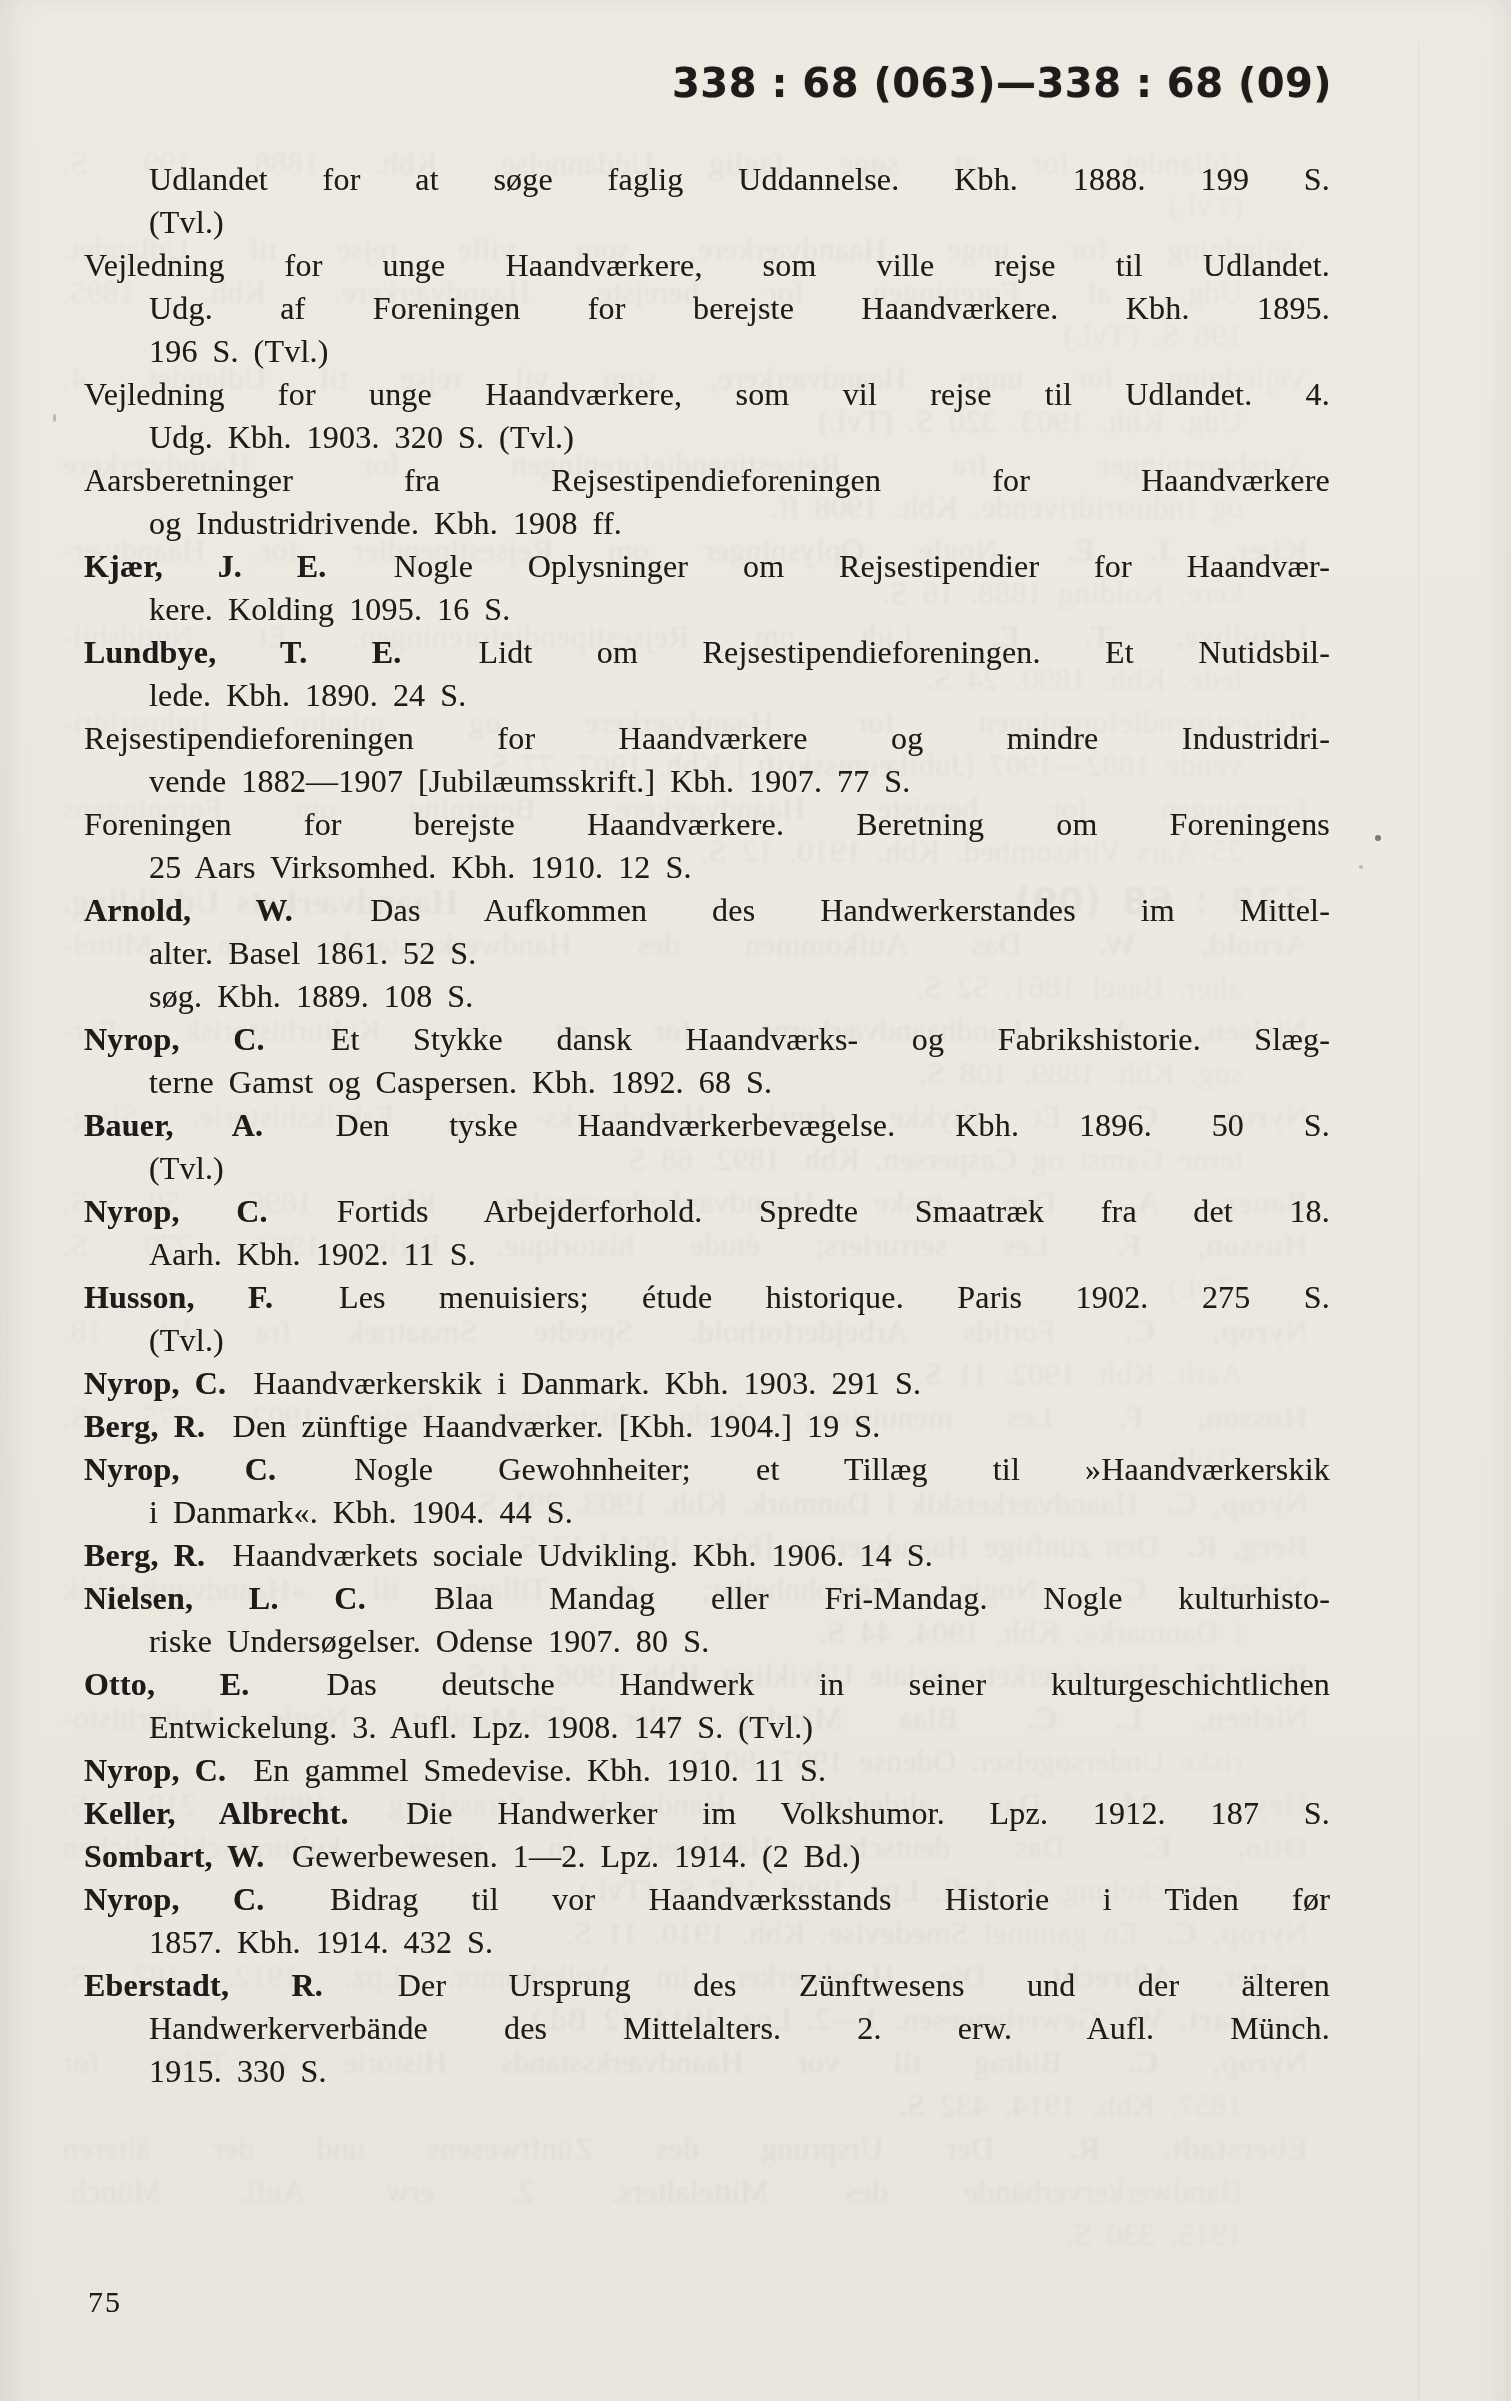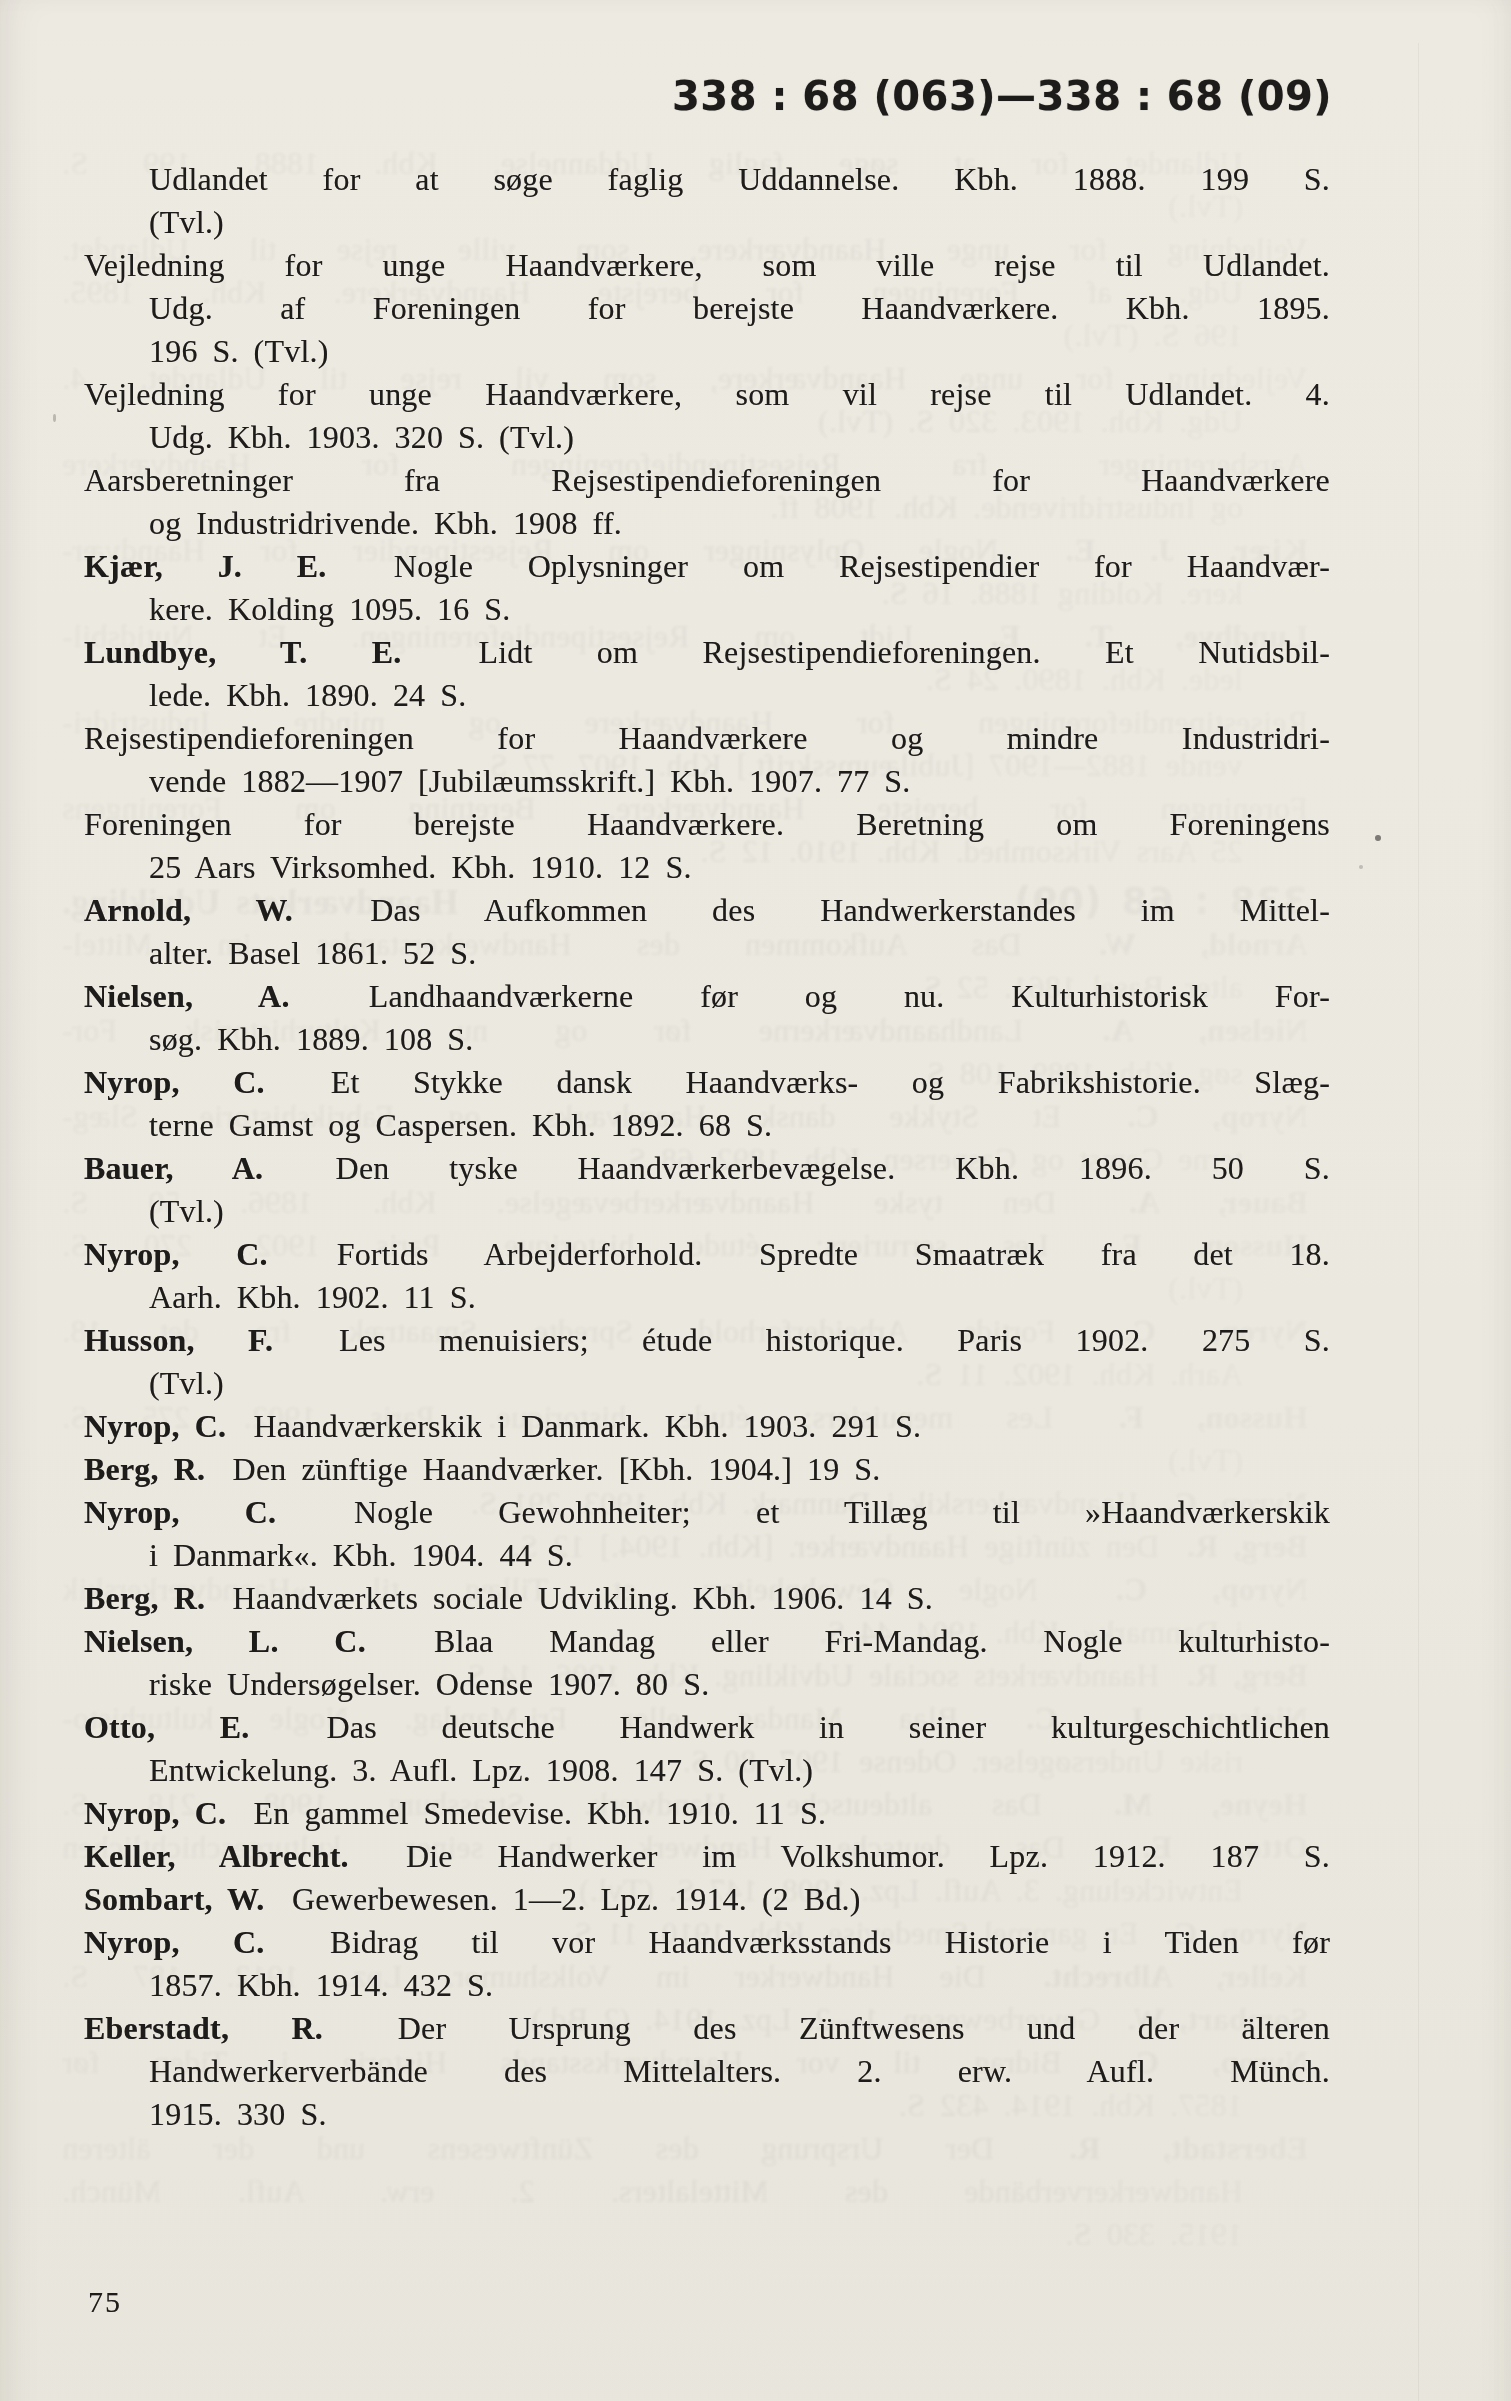--- a/index.html
+++ b/index.html
@@ -21,21 +21,21 @@
   .page-edge {
     position: absolute; left: 1418px; top: 43px; width: 1.4px; height: 2392px;
     background: rgba(40,35,30,0.05);
   }
   .speck { position: absolute; border-radius: 50%; background: rgba(35,30,28,0.55); }
   .speck.s1 { left: 1375px; top: 835px; width: 5.8px; height: 5.8px; }
   .speck.s2 { left: 53px;  top: 414px;  width: 3.4px;  height: 7.7px; opacity: .45; }
   .speck.s3 { left: 1359px; top: 865px; width: 4.3px;  height: 4.3px;  opacity: .4; }
 
   .classmark-header {
-    position: absolute; left: 672px; top: 73px; width: 658px;
+    position: absolute; left: 672px; top: 60px; width: 658px;
     text-align: center;
     font-family: "DejaVu Sans", sans-serif;
     font-weight: 700; font-size: 40px; letter-spacing: 0.5px;
     white-space: nowrap;
     text-shadow: 0 0 1px rgba(25,22,20,0.35);
   }
 
   .column {
     position: absolute; left: 84px; top: 158px; width: 1246px;
   }
@@ -158,21 +158,20 @@
     <div class="line just"><span class="author">Kjær, J. E.</span><span class="gap"></span> <span>Nogle Oplysninger om Rejsestipendier for Haandvær-</span></div>
     <div class="line ind"><span>kere. Kolding 1095. 16 S.</span></div>
     <div class="line just"><span class="author">Lundbye, T. E.</span><span class="gap"></span> <span>Lidt om Rejsestipendieforeningen. Et Nutidsbil-</span></div>
     <div class="line ind"><span>lede. Kbh. 1890. 24 S.</span></div>
     <div class="line just"><span>Rejsestipendieforeningen for Haandværkere og mindre Industridri-</span></div>
     <div class="line ind"><span>vende 1882—1907 [Jubilæumsskrift.] Kbh. 1907. 77 S.</span></div>
     <div class="line just"><span>Foreningen for berejste Haandværkere. Beretning om Foreningens</span></div>
     <div class="line ind"><span>25 Aars Virksomhed. Kbh. 1910. 12 S.</span></div>
     <div class="line just"><span class="author">Arnold, W.</span><span class="gap"></span> <span>Das Aufkommen des Handwerkerstandes im Mittel-</span></div>
     <div class="line ind"><span>alter. Basel 1861. 52 S.</span></div>
-    <div class="line just"><span class="author">Nielsen, A.</span><span class="gap"></span> <span>Landhaandværkerne før og nu. Kulturhistorisk For-</span></div>
     <div class="line ind"><span>søg. Kbh. 1889. 108 S.</span></div>
     <div class="line just"><span class="author">Nyrop, C.</span><span class="gap"></span> <span>Et Stykke dansk Haandværks- og Fabrikshistorie. Slæg-</span></div>
     <div class="line ind"><span>terne Gamst og Caspersen. Kbh. 1892. 68 S.</span></div>
     <div class="line just"><span class="author">Bauer, A.</span><span class="gap"></span> <span>Den tyske Haandværkerbevægelse. Kbh. 1896. 50 S.</span></div>
     <div class="line ind"><span>(Tvl.)</span></div>
     <div class="line just"><span class="author">Nyrop, C.</span><span class="gap"></span> <span>Fortids Arbejderforhold. Spredte Smaatræk fra det 18.</span></div>
     <div class="line ind"><span>Aarh. Kbh. 1902. 11 S.</span></div>
     <div class="line just"><span class="author">Husson, F.</span><span class="gap"></span> <span>Les menuisiers; étude historique. Paris 1902. 275 S.</span></div>
     <div class="line ind"><span>(Tvl.)</span></div>
     <div class="line"><span class="author">Nyrop, C.</span><span class="gap"></span> <span>Haandværkerskik i Danmark. Kbh. 1903. 291 S.</span></div>

